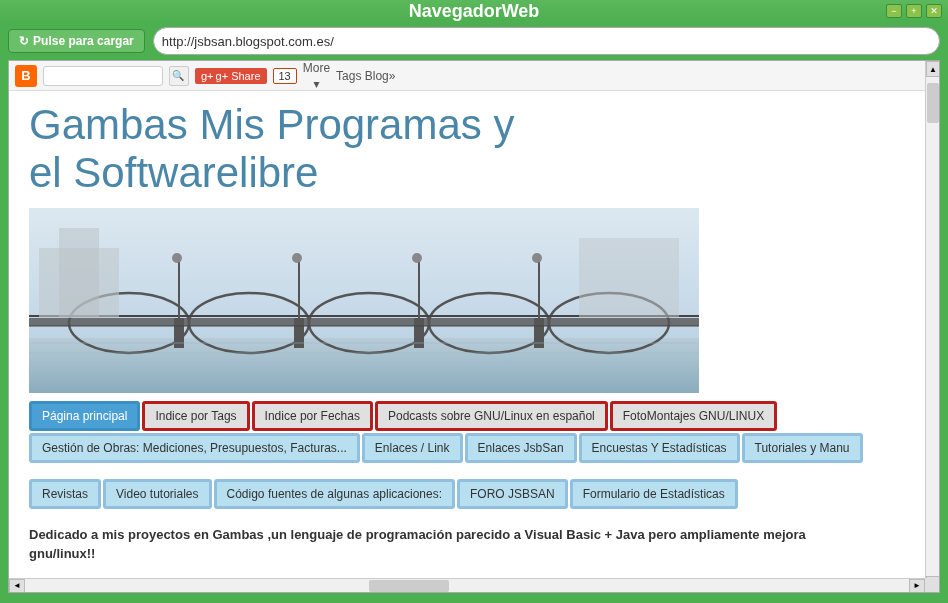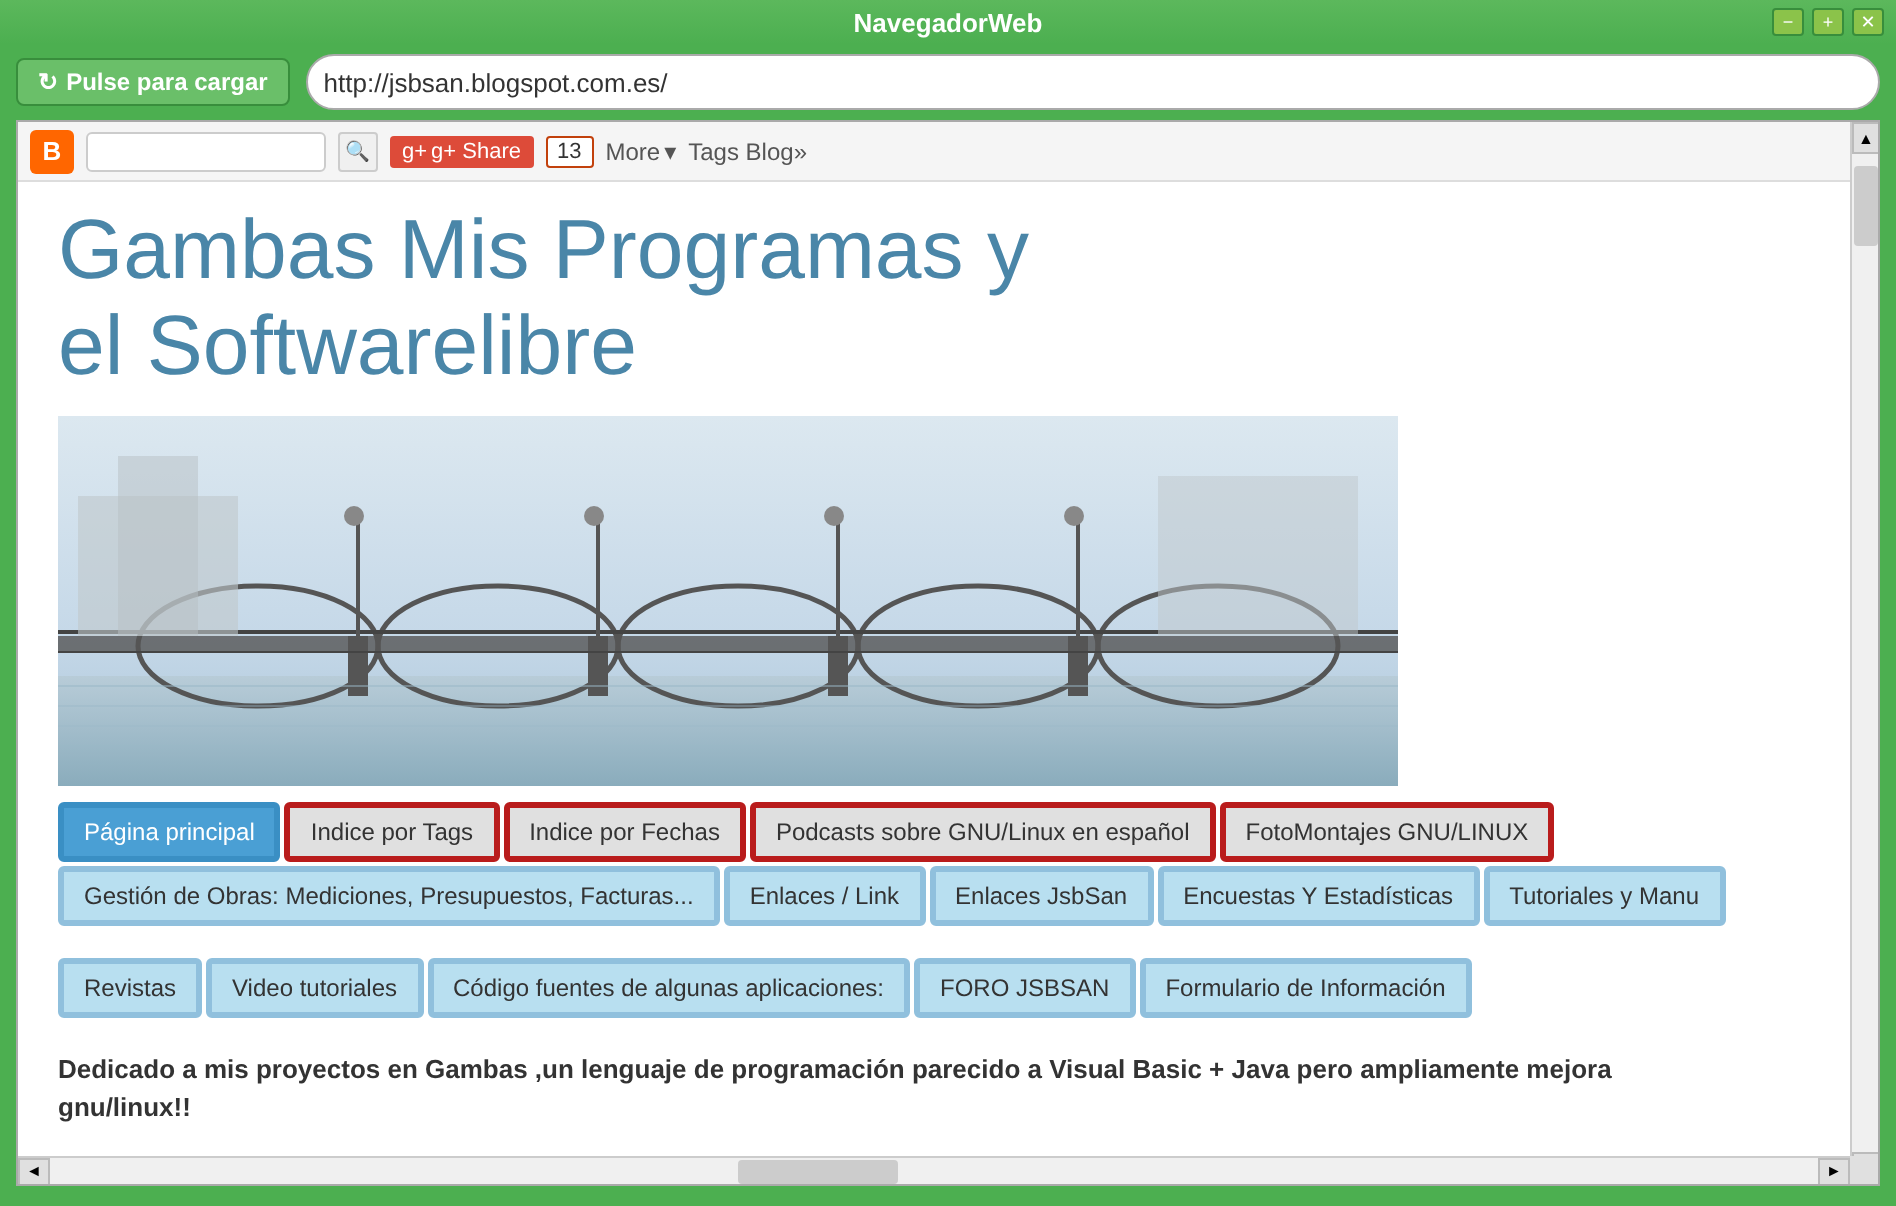--- a/index.html
+++ b/index.html
@@ -9,21 +9,21 @@
     .title-bar {
       background: linear-gradient(to bottom, #5cb85c, #4caf50);
       height: 22px;
       display: flex;
       align-items: center;
       justify-content: center;
       position: relative;
     }
     .title-bar-text {
       color: #fff;
-      font-size: 13px;
+      font-size: 18px;
       font-weight: bold;
     }
     .title-bar-buttons {
       position: absolute;
       right: 6px;
       display: flex;
       gap: 4px;
       align-items: center;
     }
     .title-btn {
@@ -148,20 +148,21 @@
       font-size: 11px;
       color: #333;
     }
     .more-btn {
       color: #555;
       font-size: 12px;
       cursor: pointer;
       display: flex;
       align-items: center;
       gap: 2px;
+      flex-direction: column;
     }
     .next-blog-btn {
       color: #555;
       font-size: 12px;
       cursor: pointer;
     }
 
     
     .page-content {
       padding: 10px 20px;
@@ -466,21 +467,21 @@
       <div class="nav-tab light-blue">
         <span>Video tutoriales</span>
       </div>
       <div class="nav-tab light-blue">
         <span>Código fuentes de algunas aplicaciones:</span>
       </div>
       <div class="nav-tab light-blue">
         <span>FORO JSBSAN</span>
       </div>
       <div class="nav-tab light-blue">
-        <span>Formulario de Información</span>
+        <span>Formulario de Estadísticas</span>
       </div>
     </div>
 
     <p class="description">
       <strong><span>Dedicado a mis proyectos en Gambas ,un lenguaje de programación parecido a Visual Basic + Java pero ampliamente mejora</span></strong><br>
       <strong><span>gnu/linux!!</span></strong>
     </p>
 
   </div>
 

